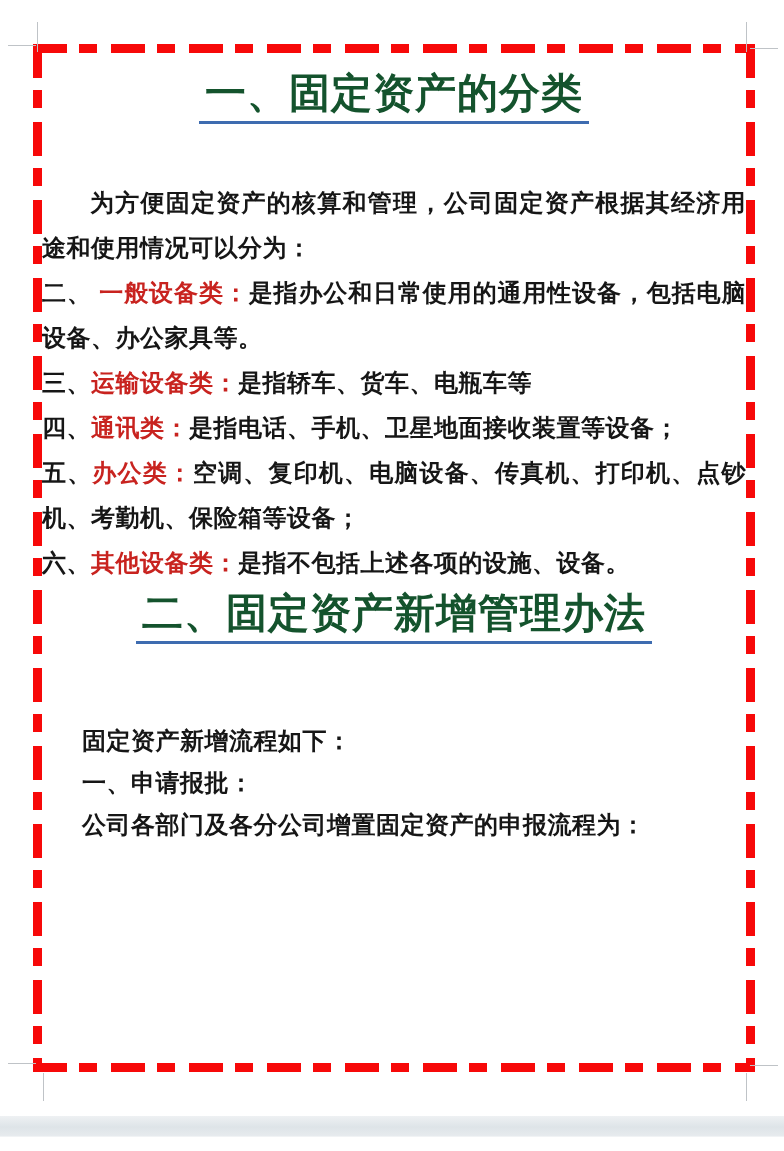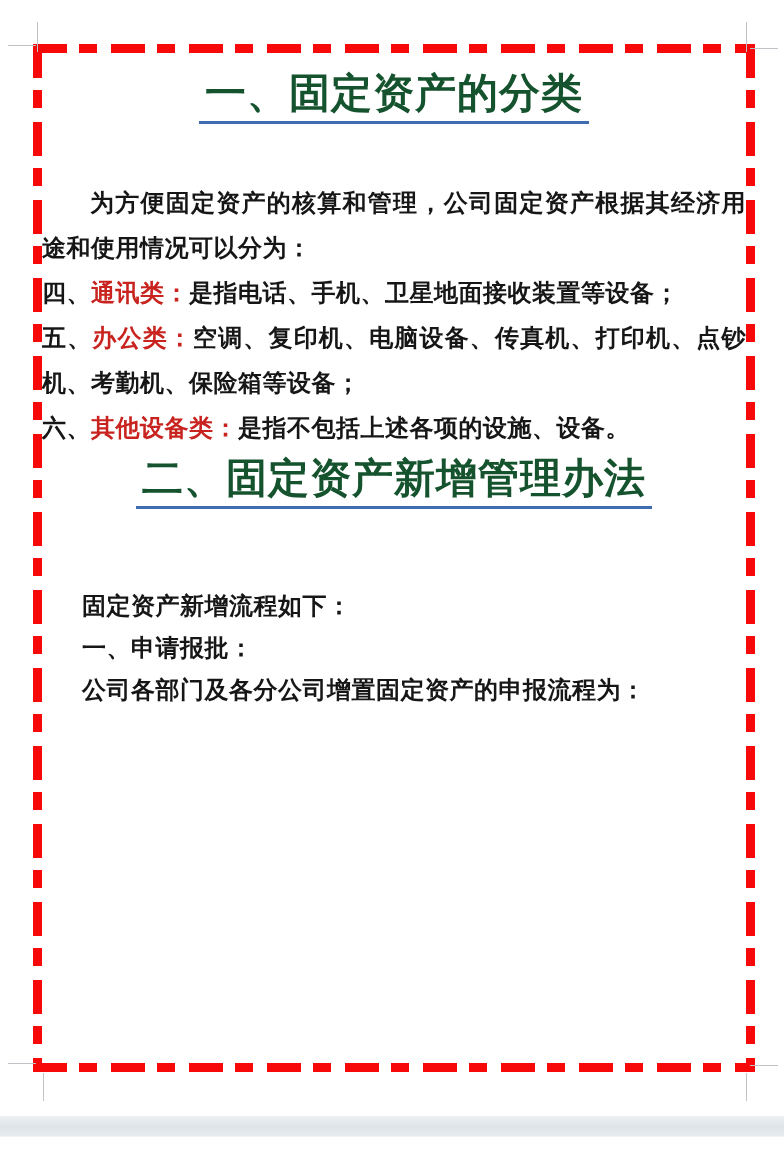--- a/index.html
+++ b/index.html
@@ -70,20 +70,22 @@
 <div class="mark" style="left:746px;top:22px;width:1px;height:30px;"></div>
 <div class="mark" style="left:750px;top:48px;width:28px;height:1px;"></div>
 <div class="mark" style="left:43px;top:1073px;width:1px;height:28px;"></div>
 <div class="mark" style="left:8px;top:1063px;width:28px;height:1px;"></div>
 <div class="mark" style="left:746px;top:1073px;width:1px;height:28px;"></div>
 <div class="mark" style="left:750px;top:1065px;width:28px;height:1px;"></div>
 
 <div class="content" id="doc-content">
     <h1 class="first"><span class="u">一、固定资产的分类</span></h1>
     <p class="indent"><span>为方便固定资产的核算和管理，公司固定资产根据其经济用途和使用情况可以分为：</span></p>
+    <p class=""><span>二、 </span><span class="red">一般设备类：</span><span>是指办公和日常使用的通用性设备，包括电脑设备、办公家具等。</span></p>
+    <p class=""><span>三、</span><span class="red">运输设备类：</span><span>是指轿车、货车、电瓶车等</span></p>
     <p class=""><span>四、</span><span class="red">通讯类：</span><span>是指电话、手机、卫星地面接收装置等设备；</span></p>
     <p class=""><span>五、</span><span class="red">办公类：</span><span>空调、复印机、电脑设备、传真机、打印机、点钞机、考勤机、保险箱等设备；</span></p>
     <p class=""><span>六、</span><span class="red">其他设备类：</span><span>是指不包括上述各项的设施、设备。</span></p>
     <h1 class="second"><span class="u">二、固定资产新增管理办法</span></h1>
     <p class="compact "><span>固定资产新增流程如下：</span></p>
     <p class="compact "><span>一、申请报批：</span></p>
     <p class="compact "><span>公司各部门及各分公司增置固定资产的申报流程为：</span></p>
   </div>
 
 <div class="footer-bar"></div>

